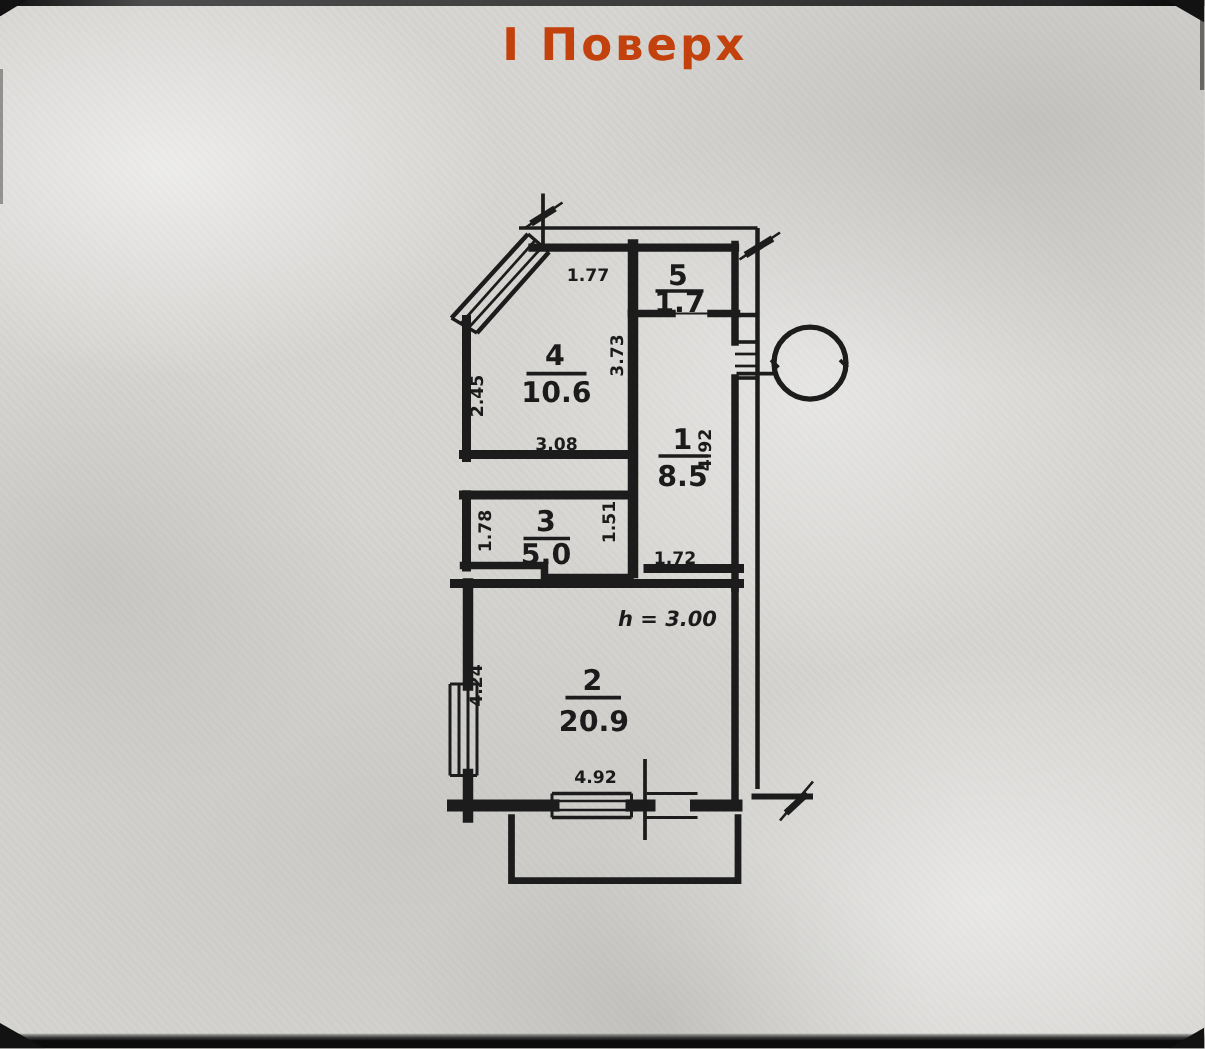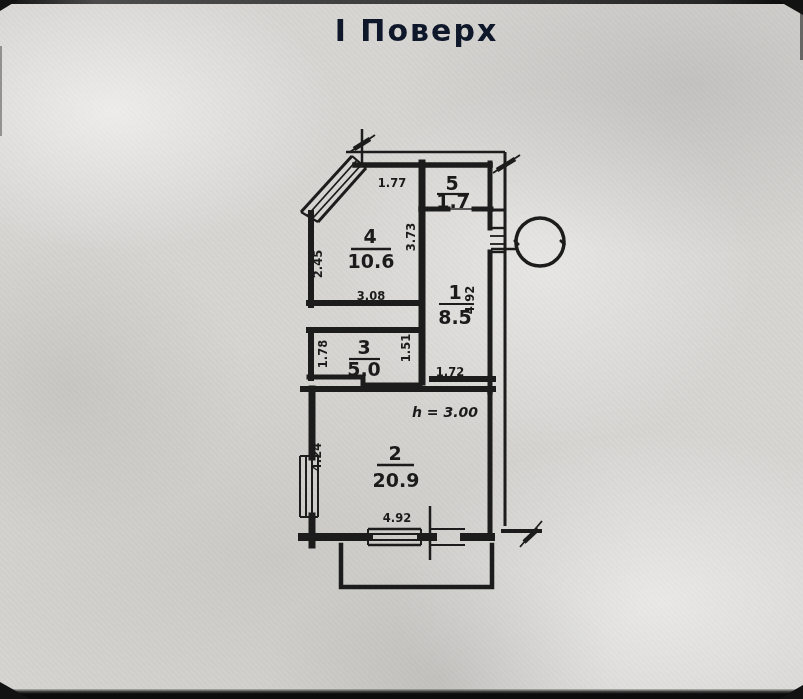--- a/index.html
+++ b/index.html
@@ -28,21 +28,21 @@
   .corner{position:absolute;background:#121212;}
   .corner-tl{top:0;left:0;width:18px;height:11px;clip-path:polygon(0 0,100% 0,0 100%);}
   .corner-tr{top:0;right:0;width:26px;height:15px;clip-path:polygon(0 0,100% 0,100% 100%);}
   .corner-bl{bottom:0;left:0;width:30px;height:17px;clip-path:polygon(0 100%,100% 100%,0 0);}
   .corner-br{bottom:0;right:0;width:24px;height:14px;clip-path:polygon(100% 0,100% 100%,0 100%);}
   .edge-right-top{position:absolute;top:0;right:0;width:3px;height:60px;background:rgba(20,20,20,0.55);}
   .edge-left{position:absolute;top:46px;left:0;width:2px;height:90px;background:rgba(30,30,30,0.4);}
 
   .page-title{
     position:absolute;top:13px;left:0;width:100%;text-align:center;
-    font-size:30px;font-weight:bold;color:#0f172a;letter-spacing:2px;
+    font-size:30px;font-weight:bold;color:#c2410c;letter-spacing:2px;
     text-indent:30px; 
   }
   svg.plan{position:absolute;left:0;top:0;}
   .ink{stroke:#1c1c1c;fill:none;}
   text.lbl{fill:#1b1b1b;font-family:"DejaVu Sans","Liberation Sans",sans-serif;font-weight:bold;}
   text.dim{font-size:11.5px;}
   text.num{font-size:19px;}
   text.area{font-size:19px;}
   text.hnote{font-size:14px;font-style:italic;font-weight:bold;}
 </style>

